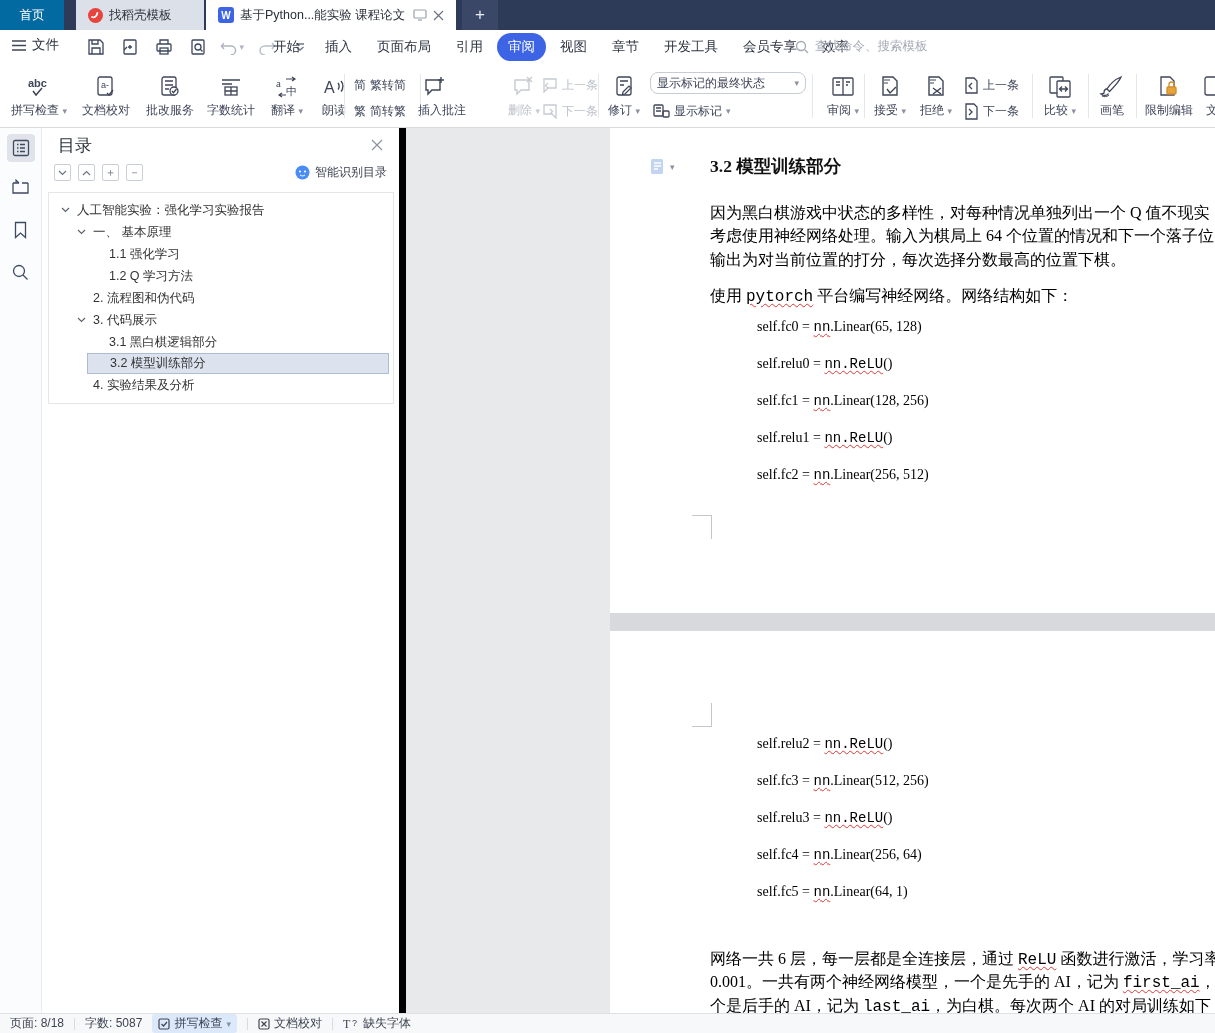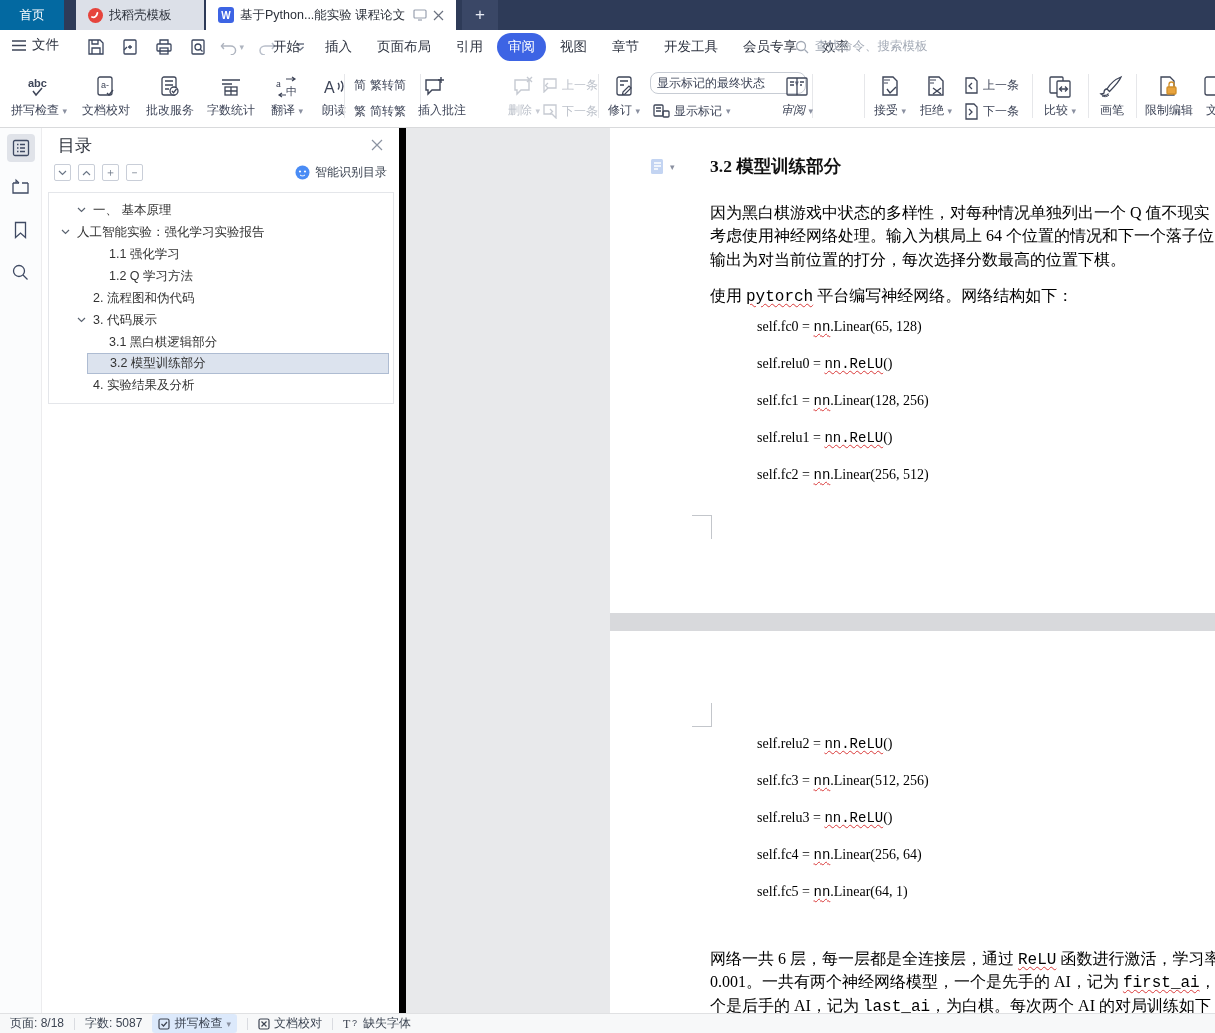--- a/index.html
+++ b/index.html
@@ -309,21 +309,21 @@
     <svg width="18" height="16" viewBox="0 0 18 16" fill="none" stroke="#3e4558" stroke-width="1.3">
         <rect x="2" y="2" width="9" height="11" rx="1"></rect>
         <path d="M4 5h5M4 8h5"></path>
         <rect x="11" y="8" width="6" height="6" rx="1"></rect>
       </svg>
     <span>显示标记</span> 
       <span class="cr">▾</span>
   </div>
   <div class="vsep" style="left:812px;"></div>
 
-  <div class="tbtn" style="left:774px; width:46px;font-style:italic;">
+  <div class="tbtn" style="left:820px; width:46px;">
     <div class="ic">
         <svg width="24" height="24" viewBox="0 0 24 24" fill="none" stroke="#3e4558" stroke-width="1.3">
           <rect x="2" y="3" width="20" height="17" rx="1"></rect>
           <path d="M12 3v17"></path>
           <path d="M5 7h4M5 10h4M15 7h4M15 10h2"></path>
         </svg>
       </div>
     <div class="lb"><span>审阅</span> <span class="cr">▾</span></div>
   </div>
   <div class="vsep" style="left:864px;"></div>
@@ -456,35 +456,35 @@
   <div class="smart">
     <svg width="15" height="15" viewBox="0 0 15 15">
         <circle cx="7.5" cy="7.5" r="7" fill="#4a8cf5"></circle>
         <circle cx="5" cy="6.5" r="1.1" fill="#fff"></circle>
         <circle cx="10" cy="6.5" r="1.1" fill="#fff"></circle>
         <path d="M5 10c1.5 1.2 3.5 1.2 5 0" stroke="#fff" stroke-width="1" fill="none"></path>
       </svg>
     <span>智能识别目录</span>
   </div>
   <div class="treebox" id="toctree" style="padding-top: 6px;">
+      <div class="trow" style="padding-left: 12px;">
+        <span class="cv">
+          <svg width="9" height="6" viewBox="0 0 9 6" fill="none" stroke="#5a6370" stroke-width="1.2">
+            <path d="M1 1l3.5 3.5L8 1"></path>
+          </svg>
+        </span>
+        <span>人工智能实验：强化学习实验报告</span>
+      </div>
       <div class="trow" style="padding-left: 28px;">
         <span class="cv">
           <svg width="9" height="6" viewBox="0 0 9 6" fill="none" stroke="#5a6370" stroke-width="1.2">
             <path d="M1 1l3.5 3.5L8 1"></path>
           </svg>
         </span>
         <span>一、 基本原理</span>
-      </div>
-      <div class="trow" style="padding-left: 12px;">
-        <span class="cv">
-          <svg width="9" height="6" viewBox="0 0 9 6" fill="none" stroke="#5a6370" stroke-width="1.2">
-            <path d="M1 1l3.5 3.5L8 1"></path>
-          </svg>
-        </span>
-        <span>人工智能实验：强化学习实验报告</span>
       </div>
       <div class="trow" style="padding-left: 60px;">
         <span>1.1 强化学习</span>
       </div>
       <div class="trow" style="padding-left: 60px;">
         <span>1.2 Q 学习方法</span>
       </div>
       <div class="trow" style="padding-left: 28px;">
         <span class="cv"></span>
         <span>2. 流程图和伪代码</span>

